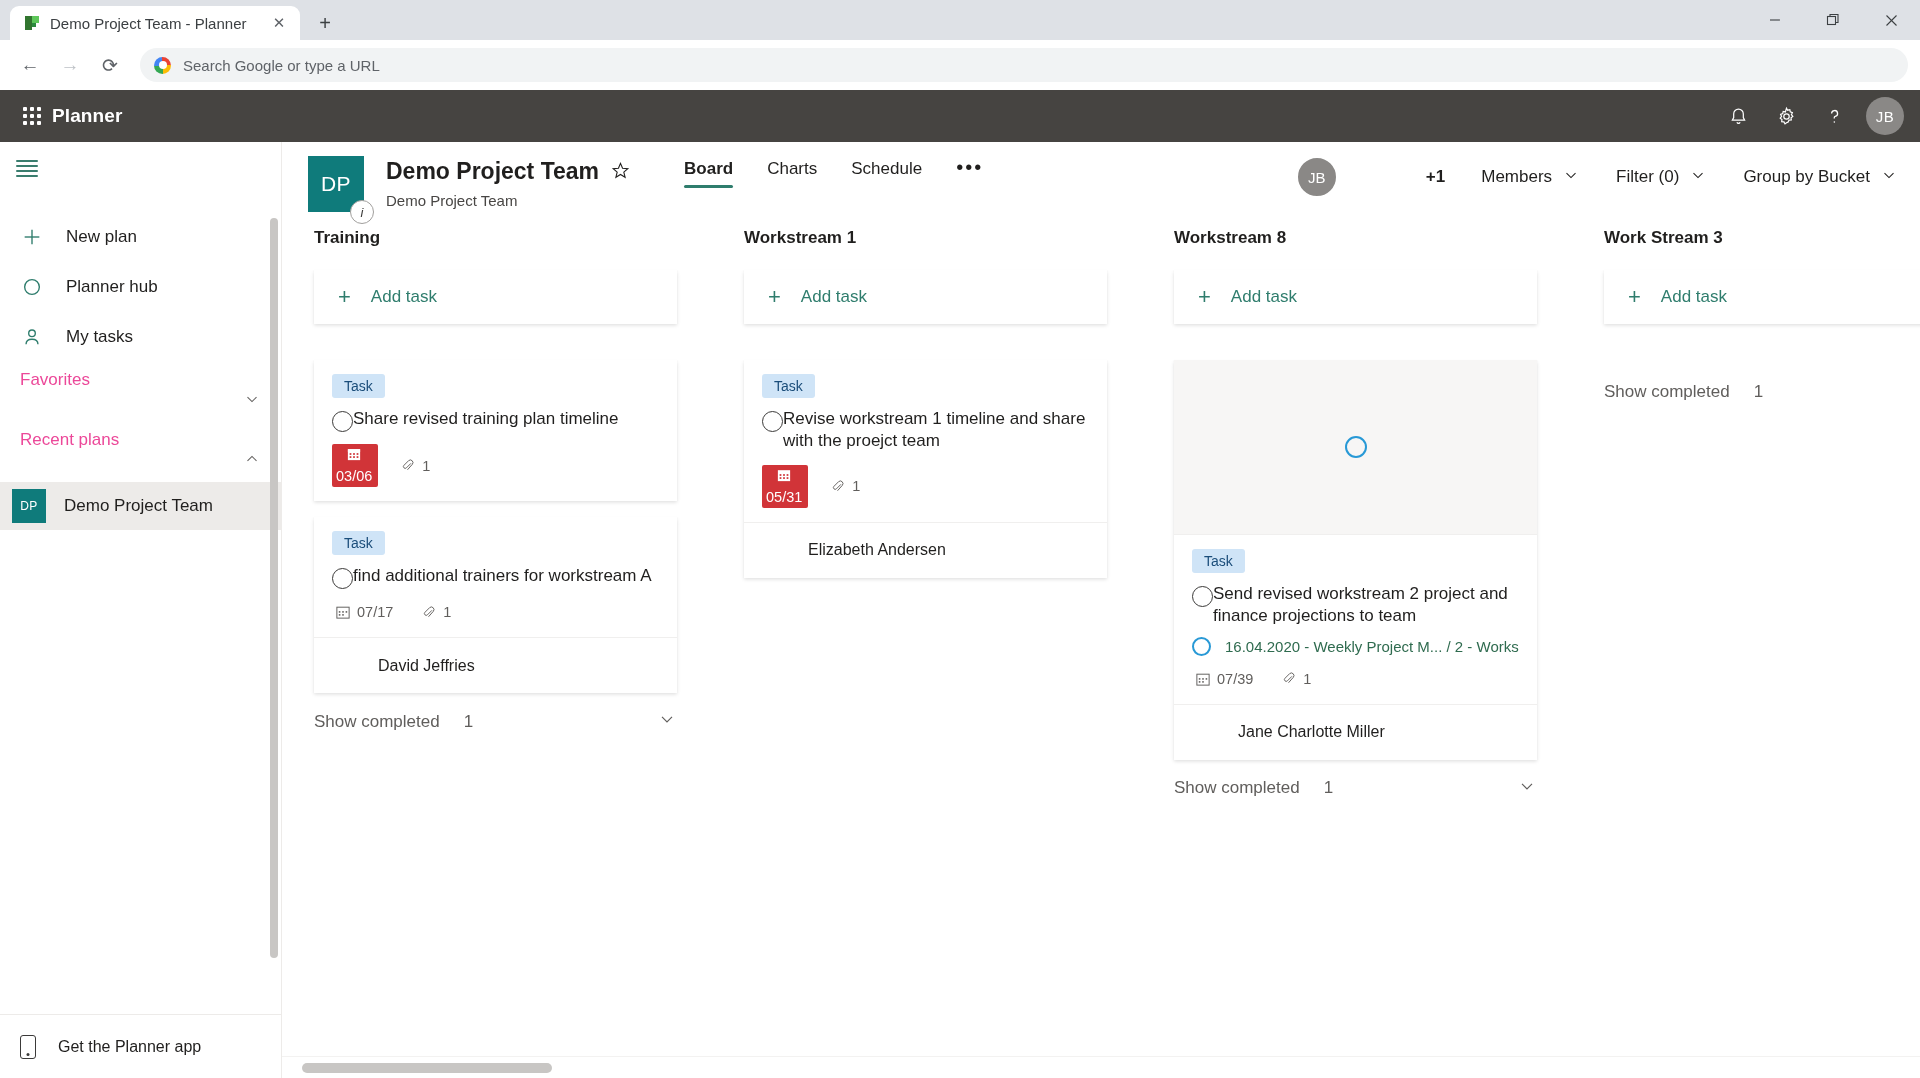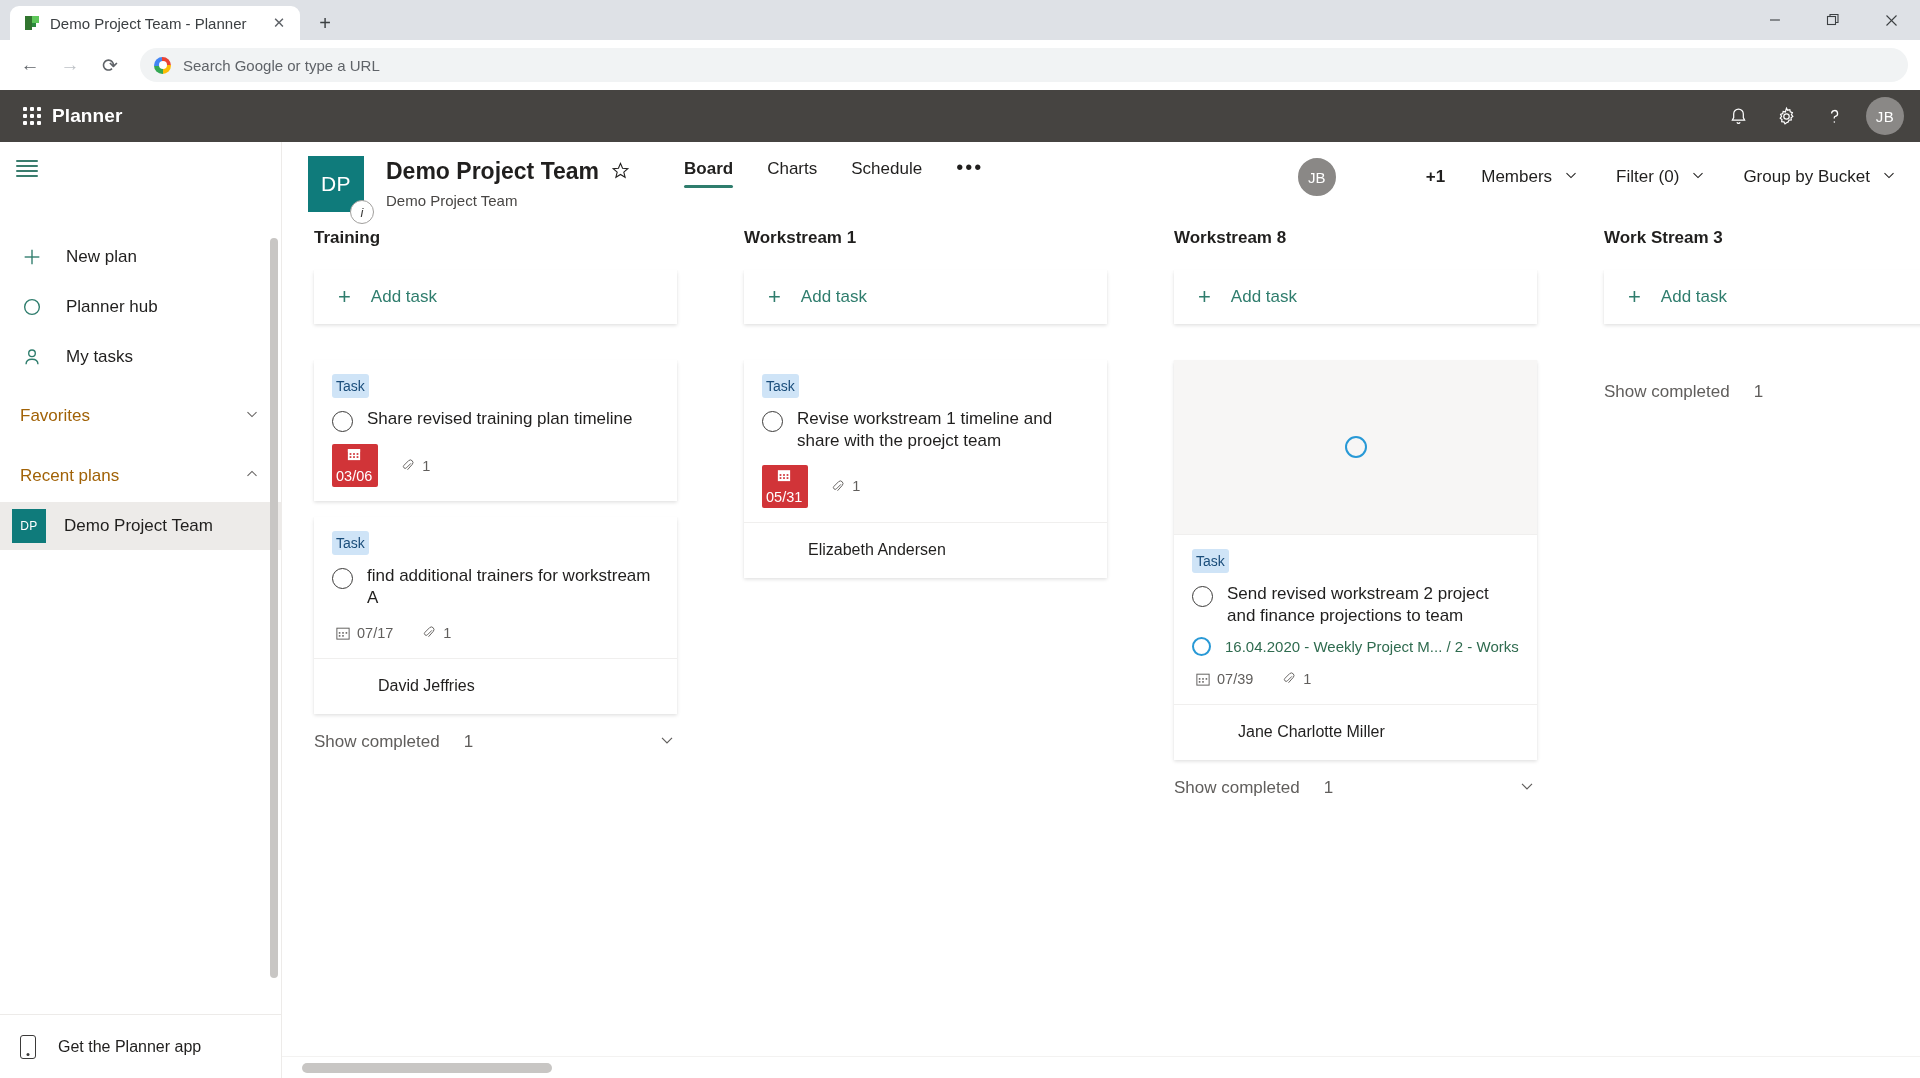--- a/index.html
+++ b/index.html
@@ -82,39 +82,39 @@
     color: #ffffff; display: flex; align-items: center; justify-content: center;
     font-size: 15px; margin-left: 8px; letter-spacing: .5px;
   }
 
   
   .app-body { display: flex; height: calc(1078px - 40px - 50px - 52px); }
 
   
   .sidebar {
     width: 282px; flex: 0 0 282px; border-right: 1px solid #edebe9;
-    display: flex; flex-direction: column; background: #ffffff; position: relative; gap: 20px;
+    display: flex; flex-direction: column; background: #ffffff; position: relative;
   }
   .hamburger-row { height: 52px; display: flex; align-items: center; padding-left: 16px; }
   .hamburger { width: 28px; height: 22px; display: flex; flex-direction: column; justify-content: center; gap: 3px; }
   .hamburger i { display: block; height: 2px; background: #3a7d6e; border-radius: 1px; }
   .hamburger i:nth-child(1) { width: 22px; }
   .hamburger i:nth-child(2) { width: 22px; }
   .hamburger i:nth-child(3) { width: 22px; }
   .hamburger i:nth-child(4) { width: 22px; }
 
   .side-scroll { flex: 1; overflow: hidden; position: relative; padding-top: 18px; }
   .side-item {
     height: 50px; display: flex; align-items: center; padding-left: 20px; gap: 22px;
     font-size: 17px; color: #201f1e;
   }
   .side-icon { width: 24px; height: 24px; flex: 0 0 24px; display: flex; align-items: center; justify-content: center; color: #2f7d6d; }
   .side-section {
-    height: 52px; display: flex; align-items: center; padding: 0 20px;
-    font-size: 17px; color: #a16207; margin-top: 8px;
+    height: 52px; display: flex; align-items: flex-start; padding: 0 20px;
+    font-size: 17px; color: #ec4899; margin-top: 8px; flex-direction: column;
   }
   .side-section .chev { margin-left: auto; color: #605e5c; }
   .plan-item {
     height: 48px; display: flex; align-items: center; gap: 18px;
     padding-left: 12px; background: #edebe9; font-size: 17px; color: #201f1e;
   }
   .plan-badge {
     width: 34px; height: 34px; flex: 0 0 34px; background: #0f7b7b;
     color: #ffffff; display: flex; align-items: center; justify-content: center;
     font-size: 12px; letter-spacing: .4px;
@@ -207,23 +207,23 @@
     height: 175px; background: #f7f6f5; border-bottom: 1px solid #f0efee;
     display: flex; align-items: center; justify-content: center;
   }
   .spinner {
     width: 22px; height: 22px; border-radius: 50%;
     border: 2.2px solid #2899d6; box-sizing: border-box;
   }
   .card-body { padding: 14px 18px 14px 18px; }
   .label-chip {
     display: inline-block; background: #cfe4f7; color: #1a4d7a; font-size: 14px;
-    padding: 4px 4px; border-radius: 3px; margin-bottom: 10px;
-  }
-  .card-title-row { display: flex; align-items: flex-start; gap: 14px; }
+    padding: 4px 12px; border-radius: 3px; margin-bottom: 10px;
+  }
+  .card-title-row { display: flex; align-items: flex-start; }
   .checkcircle {
     width: 21px; height: 21px; flex: 0 0 21px; border: 1.6px solid #3b3a39;
     border-radius: 50%; margin-top: 3px;
   }
   .card-title { font-size: 17px; color: #201f1e; line-height: 1.32; }
   .subline { display: flex; align-items: center; gap: 14px; margin-top: 9px; }
   .checkcircle.blue { border-color: #2899d6; border-width: 2px; width: 19px; height: 19px; flex: 0 0 19px; margin-top: 0; }
   .sub-text {
     font-size: 15px; color: #2f6b4f; white-space: nowrap; overflow: hidden;
     text-overflow: clip; max-width: 302px;

